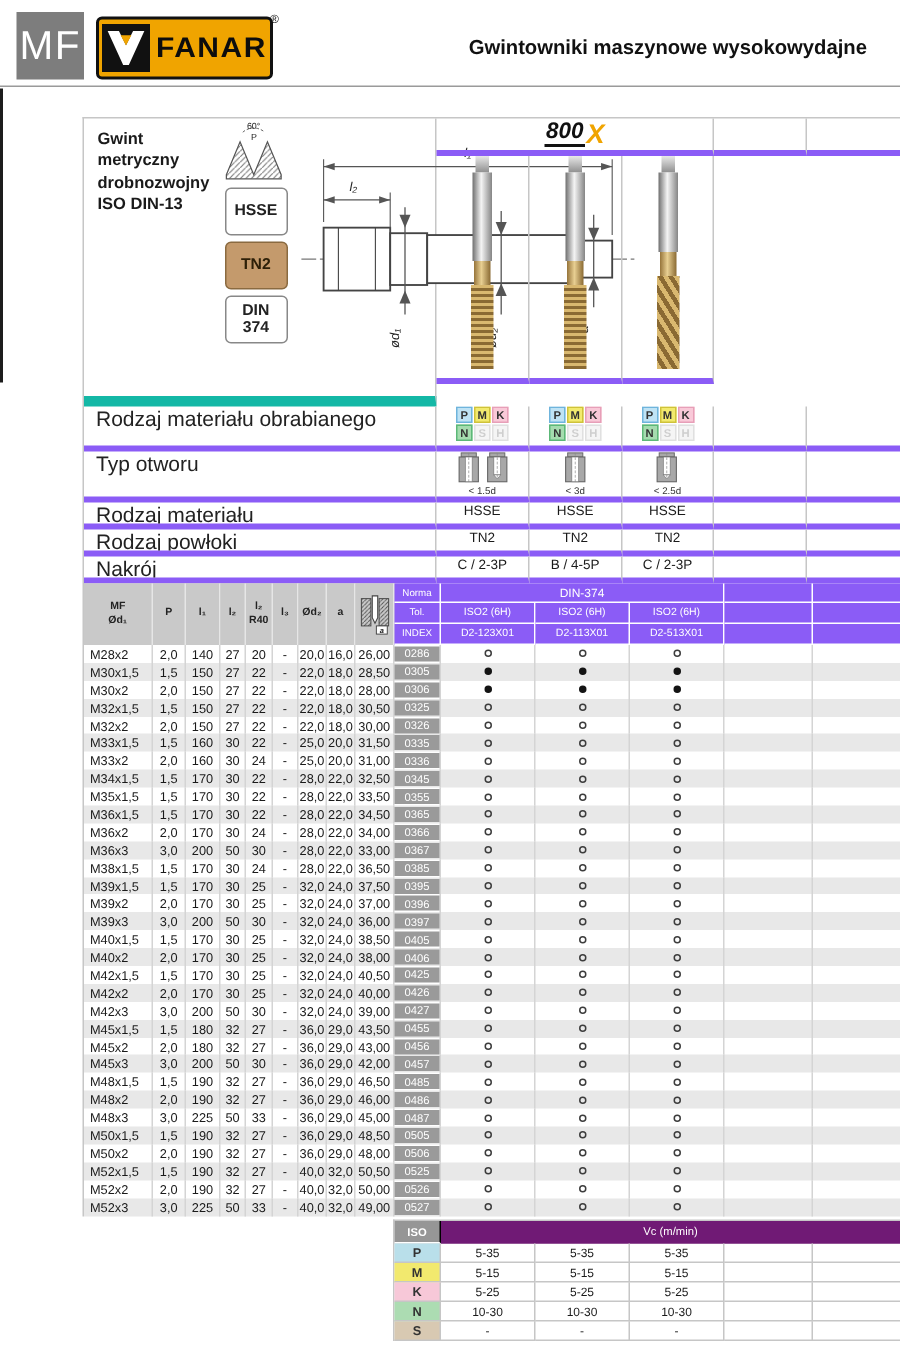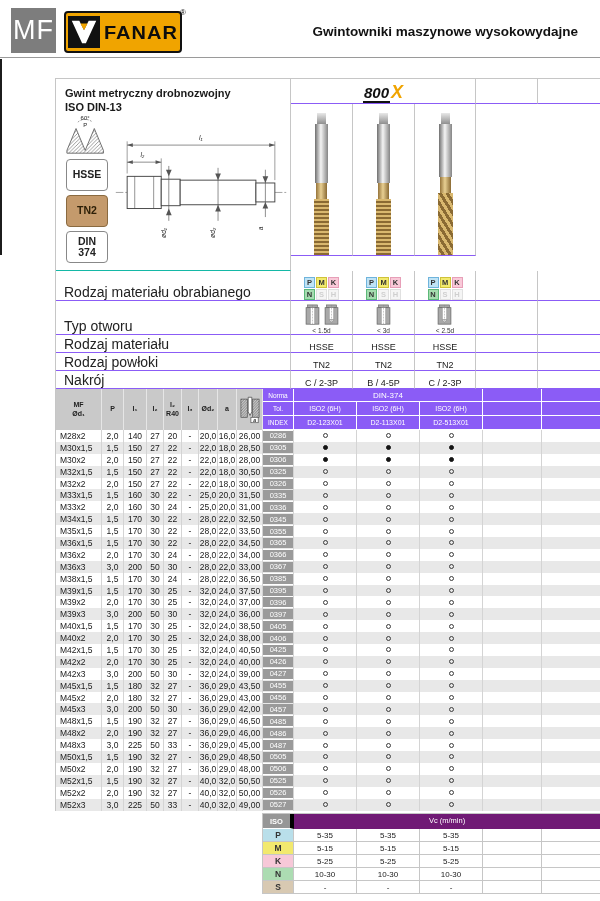--- a/index.html
+++ b/index.html
@@ -12,26 +12,26 @@
         border:2px solid #111;border-radius:4px;display:flex;align-items:center;padding:2px;box-sizing:border-box;}
   .logo .vmark{width:32px;height:32px;flex:none;}
   .logo .word{font-weight:800;font-size:20px;color:#0d0d0d;letter-spacing:1px;margin-left:4px;transform:scaleY(.95);}
   .regmark{position:absolute;left:180px;top:8px;font-size:8px;color:#111;}
   .page-title{position:absolute;right:22px;top:24px;font-size:13.5px;font-weight:bold;color:#111;}
   .hdr-line{position:absolute;left:0;top:57px;width:600px;height:1px;background:#9a9a9a;}
   .edge-line{position:absolute;left:0;top:59px;width:2px;height:196px;background:#1c1c1c;}
   
   .maintable{position:absolute;left:55px;top:78px;width:545px;border-left:1px solid #c6c6c6;border-top:1px solid #c6c6c6;box-sizing:content-box;}
   .frow{display:flex;}
-  .cell{box-sizing:border-box;flex:none;border-right:1px solid #c6c6c6;border-bottom:1px solid #8b5cf6;
-        display:flex;align-items:flex-end;justify-content:center;overflow:hidden;}
+  .cell{box-sizing:border-box;flex:none;border-right:1px solid #c6c6c6;border-bottom:4px solid #8b5cf6;
+        display:flex;align-items:flex-start;justify-content:center;overflow:hidden;}
   .vc{width:62px;} .vcl{width:61px;} .we1{width:62px;} .we2{width:63px;}
   
-  .p-left{width:235px;box-sizing:border-box;border-right:1px solid #c6c6c6;border-bottom:1px solid #14b8a6;
-          display:flex;flex-direction:column;}
+  .p-left{width:235px;box-sizing:border-box;border-right:1px solid #c6c6c6;border-bottom:7px solid #14b8a6;
+          display:flex;flex-direction:row;}
   .p-right{width:310px;display:flex;flex-direction:column;}
   .p-r1{height:25px;} .p-r2{height:15px;} .p-r3{height:152px;}
   .logo800{width:185px;font-style:italic;}
   .s800{font-weight:bold;font-size:15px;color:#111;border-bottom:2.5px solid #111;padding:0 1px;}
   .sX{color:#F0A400;font-weight:800;font-size:18px;margin-left:1px;}
   .vlab{font-size:7.5px;font-weight:bold;}
   .thread-title{padding:7px 0 0 9px;font-size:11px;font-weight:bold;line-height:1.3;height:27px;}
   .draw-row{flex:1;display:flex;padding-left:6px;}
   .stack{width:50px;display:flex;flex-direction:column;align-items:center;}
   .badge{width:42px;height:32px;border:1.5px solid #888;border-radius:4px;background:#fff;
@@ -81,21 +81,21 @@
   .tc{box-sizing:border-box;flex:none;border-right:1px solid #d4d4d4;display:flex;align-items:center;justify-content:center;}
   .tsize{justify-content:flex-start;padding-left:4px;}
   .idxb{background:#9a9a9a;color:#fff;font-size:7.5px;width:50px;height:10px;display:flex;align-items:center;justify-content:center;}
   .dot{width:5px;height:5px;border:1px solid #3c3c3c;border-radius:50%;box-sizing:border-box;}
   .dot.filled{background:#141414;border-color:#141414;}
   
   .speeds{position:absolute;left:262px;top:813px;width:338px;border-left:1px solid #c6c6c6;border-top:1px solid #c6c6c6;}
   .shrow{display:flex;height:15px;}
   .sc{box-sizing:border-box;flex:none;border-right:1px solid #c6c6c6;border-bottom:1px solid #c6c6c6;
       display:flex;align-items:center;justify-content:center;height:100%;}
-  .siso{width:31px;background:#969696;color:#fff;font-size:7.5px;font-weight:bold;border-right:4px solid #000000;border-bottom:1px solid #fff;}
+  .siso{width:31px;background:#969696;color:#fff;font-size:7.5px;font-weight:bold;border-right:1px solid #000000;border-bottom:1px solid #fff;}
   .svc{width:307px;background:#701a75;color:#fff;font-size:7.5px;border-bottom:3px solid #701a75;}
   .srow{display:flex;height:13px;}
   .sg{width:31px;font-size:8.5px;font-weight:bold;color:#333;}
   .sv{width:63px;font-size:8px;}
   svg text{font-family:"Liberation Sans",sans-serif;}
 </style>
 </head>
 <body>
 
 <div class="page">

